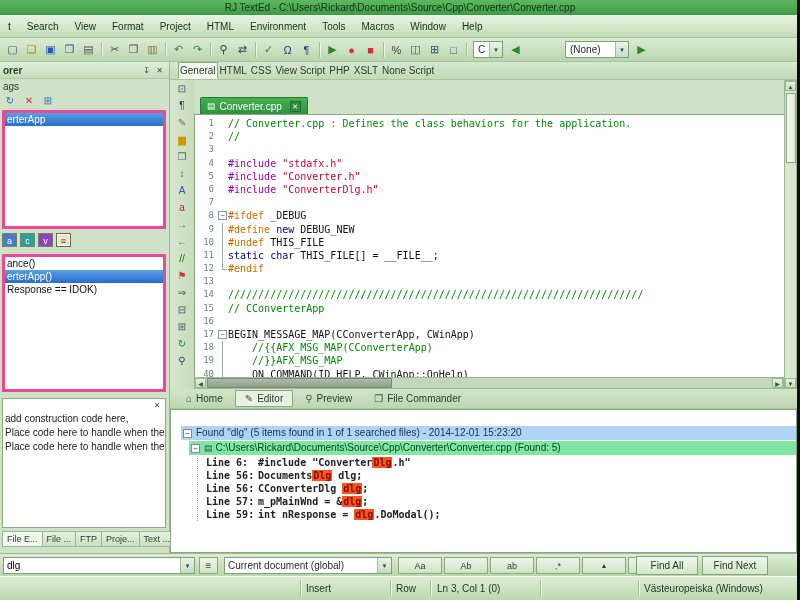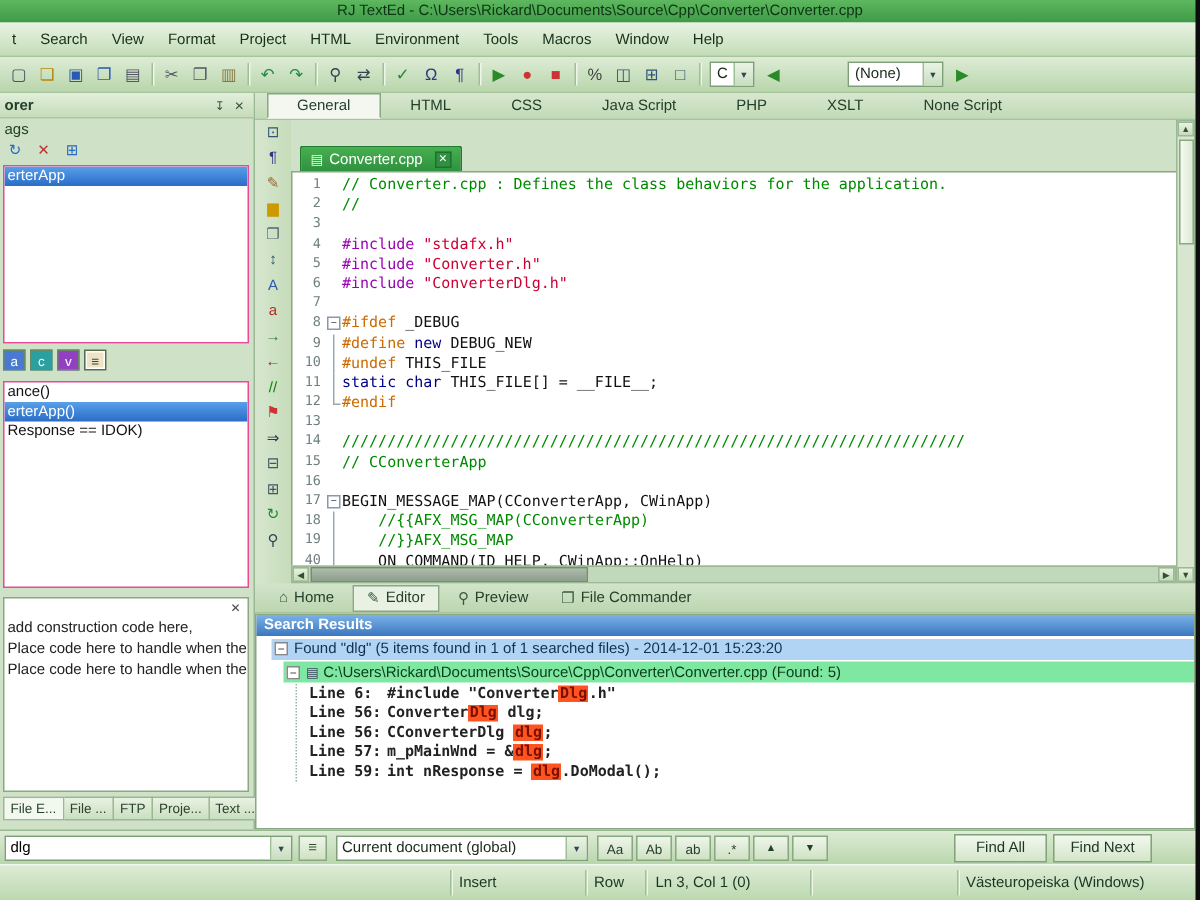--- a/index.html
+++ b/index.html
@@ -24,33 +24,33 @@
   .tb-sep{width:1px;height:15px;background:#9fbf97;margin:0 3px;box-shadow:1px 0 0 #eef6ea;}
   .tb-combo{display:inline-flex;align-items:center;height:17px;background:#fff;border:1px solid #7f9f78;
     margin:0 3px;padding-left:4px;font-size:10px;min-width:30px;justify-content:space-between;}
   .tb-combo-label{white-space:nowrap;}
   .tb-combo-arrow{width:13px;height:100%;display:inline-flex;align-items:center;justify-content:center;
     background:linear-gradient(#eaf3e5,#c8dec0);border-left:1px solid #9fbf97;font-size:7px;color:#345;}
 
   
   .ft-tabs{position:absolute;left:170px;top:62px;width:627px;height:18px;
     background:linear-gradient(#d7e7cf,#c2dab7);display:flex;align-items:flex-end;padding-left:8px;border-bottom:1px solid #a7c49d;}
-  .ft-tab{font-size:10px;padding:2px 19px 2px;color:#24402a;border:1px solid transparent;}
+  .ft-tab{font-size:10px;padding:2px 1px 2px;color:#24402a;border:1px solid transparent;}
   .ft-tab.active{background:#f3f7ef;border:1px solid #8aa882;border-bottom:1px solid #f3f7ef;}
 
   
   .sidebar{position:absolute;left:0;top:62px;width:170px;height:491px;background:#cfe2c8;border-right:1px solid #9ab894;}
   .sb-header{position:absolute;left:0;top:0;width:100%;height:17px;display:flex;align-items:center;
     padding:0 3px;background:linear-gradient(#e2efdb,#c6dcba);border-bottom:1px solid #aac79f;}
   .sb-title{flex:1;font-size:10px;font-weight:bold;color:#23402a;}
   .sb-hbtn{width:13px;height:12px;font-size:8px;line-height:12px;text-align:center;color:#35523b;border:1px solid transparent;}
   .sb-label{position:absolute;left:3px;top:19px;font-size:10px;color:#23402a;}
   .sb-iconrow{position:absolute;left:2px;top:31px;height:16px;display:flex;gap:3px;align-items:center;}
   .sb-icon{width:16px;height:14px;text-align:center;line-height:14px;font-size:10px;}
-  .sb-list{position:absolute;left:2px;width:164px;background:#fff;border:1px solid #ec4899;overflow:hidden;}
+  .sb-list{position:absolute;left:2px;width:164px;background:#fff;border:3px solid #ec4899;overflow:hidden;}
   .sb-list1{top:48px;height:119px;}
   .chips{top:170px;}
   .chip{display:inline-block;width:15px;height:14px;font-size:9px;line-height:14px;text-align:center;border:1px solid #6a8a64;}
   .chip.sel{border:1px solid #55704f;box-shadow:inset 0 0 0 1px #fff;}
   .sb-list2{top:192px;height:138px;}
   .sb-row{height:13px;line-height:13px;font-size:10px;padding-left:2px;white-space:nowrap;color:#111;}
   .sb-row.sel{background:linear-gradient(#58a0e8,#2a6cc8);color:#fff;}
   .sb-notes{position:absolute;left:2px;top:336px;width:164px;height:130px;background:#fff;border:1px solid #8aa882;}
   .notes-close{position:absolute;right:2px;top:1px;width:12px;height:12px;font-size:8px;line-height:12px;text-align:center;color:#444;}
   .notes-body{position:absolute;left:2px;top:13px;right:2px;}
@@ -132,21 +132,21 @@
   .findbar{position:absolute;left:0;top:553px;width:100%;height:23px;background:linear-gradient(#ddecd5,#b9d6ac);border-top:1px solid #9ab894;}
   .combo{position:absolute;top:3px;height:17px;background:#fff;border:1px solid #7f9f78;display:flex;align-items:center;}
   .combo.q{left:3px;width:192px;}
   .combo.s{left:224px;width:168px;font-size:10px;padding-left:3px;white-space:nowrap;overflow:hidden;}
   .combo input{flex:1;border:0;outline:0;font-family:"Liberation Sans",sans-serif;font-size:10px;padding-left:3px;min-width:0;background:transparent;}
   .combo .arrow{width:14px;height:15px;display:flex;align-items:center;justify-content:center;font-size:7px;color:#345;
     background:linear-gradient(#eaf3e5,#c8dec0);border-left:1px solid #9fbf97;margin-left:auto;}
   .fb-btn{position:absolute;left:199px;top:3px;width:19px;height:17px;text-align:center;line-height:16px;font-size:10px;
     color:#34502f;background:linear-gradient(#eef5ea,#cfe2c4);border:1px solid #8aa882;}
   .fb-opts{position:absolute;left:398px;top:3px;display:flex;gap:2px;}
-  .fb-opt{width:24px;height:17px;text-align:center;line-height:16px;font-size:9px;color:#24402a;
+  .fb-opt{width:44px;height:17px;text-align:center;line-height:16px;font-size:9px;color:#24402a;
     background:linear-gradient(#eef5ea,#cfe2c4);border:1px solid #8aa882;}
   .fb-opt.nav{font-size:7px;}
   .fb-button{position:absolute;top:2px;height:19px;font-family:"Liberation Sans",sans-serif;font-size:10px;color:#1c3520;
     background:linear-gradient(#f2f8ee,#d4e6ca);border:1px solid #83a37b;}
   .fb-button.all{left:636px;width:62px;}
   .fb-button.next{left:702px;width:66px;}
 
   
   .statusbar{position:absolute;left:0;top:576px;width:100%;height:24px;background:linear-gradient(#ddecd5,#bcd8b0);border-top:1px solid #f2f8ee;}
   .st-div{position:absolute;top:3px;bottom:3px;width:1px;background:#9fbf97;box-shadow:1px 0 0 #eef6ea;}
@@ -216,21 +216,21 @@
         <span class="tb-combo-label">(None)</span>
         <span class="tb-combo-arrow">▾</span>
       </span>
       <span class="tb-icon" style="color: rgb(42, 138, 42);">▶</span>
     </div>
 
   <div class="ft-tabs">
       <span class="ft-tab active">General</span>
       <span class="ft-tab">HTML</span>
       <span class="ft-tab">CSS</span>
-      <span class="ft-tab">Java Script</span>
+      <span class="ft-tab">View Script</span>
       <span class="ft-tab">PHP</span>
       <span class="ft-tab">XSLT</span>
       <span class="ft-tab">None Script</span>
     </div>
 
   <div class="sidebar">
     <div class="sb-header">
       <span class="sb-title">orer</span>
       <span class="sb-hbtn">↧</span>
       <span class="sb-hbtn">✕</span>
@@ -350,33 +350,30 @@
         <span class="vt-ico">⚲</span>
         <span>Preview</span>
       </span>
       <span class="view-tab">
         <span class="vt-ico">❐</span>
         <span>File Commander</span>
       </span>
     </div>
 
   <div class="sr-panel">
-    <div class="sr-header">
-      <span>Search Results</span>
-    </div>
     <div class="sr-body">
       <div class="sr-summary">
         <span class="expander">−</span><span>Found  "dlg"  (5 items found in 1 of 1 searched files)  -  2014-12-01 15:23:20</span>
       </div>
       <div class="sr-file">
         <span class="expander">−</span><span class="file-ico">▤</span><span>C:\Users\Rickard\Documents\Source\Cpp\Converter\Converter.cpp  (Found: 5)</span>
       </div>
       <div class="sr-matches">
           <div class="sr-match"><span class="sr-line">Line 6:</span><span class="sr-code"><span>#include "Converter</span><span class="hl">Dlg</span><span>.h"</span></span></div>
-          <div class="sr-match"><span class="sr-line">Line 56:</span><span class="sr-code"><span>Converter</span><span class="hl">Dlg</span><span> dlg;</span></span></div>
+          <div class="sr-match"><span class="sr-line">Line 56:</span><span class="sr-code"><span>Documents</span><span class="hl">Dlg</span><span> dlg;</span></span></div>
           <div class="sr-match"><span class="sr-line">Line 56:</span><span class="sr-code"><span>CConverterDlg </span><span class="hl">dlg</span><span>;</span></span></div>
           <div class="sr-match"><span class="sr-line">Line 57:</span><span class="sr-code"><span>m_pMainWnd = &amp;</span><span class="hl">dlg</span><span>;</span></span></div>
           <div class="sr-match"><span class="sr-line">Line 59:</span><span class="sr-code"><span>int nResponse = </span><span class="hl">dlg</span><span>.DoModal();</span></span></div>
         </div>
     </div>
   </div>
 
   <div class="findbar">
     <div class="combo q">
       <input value="dlg" style="">

